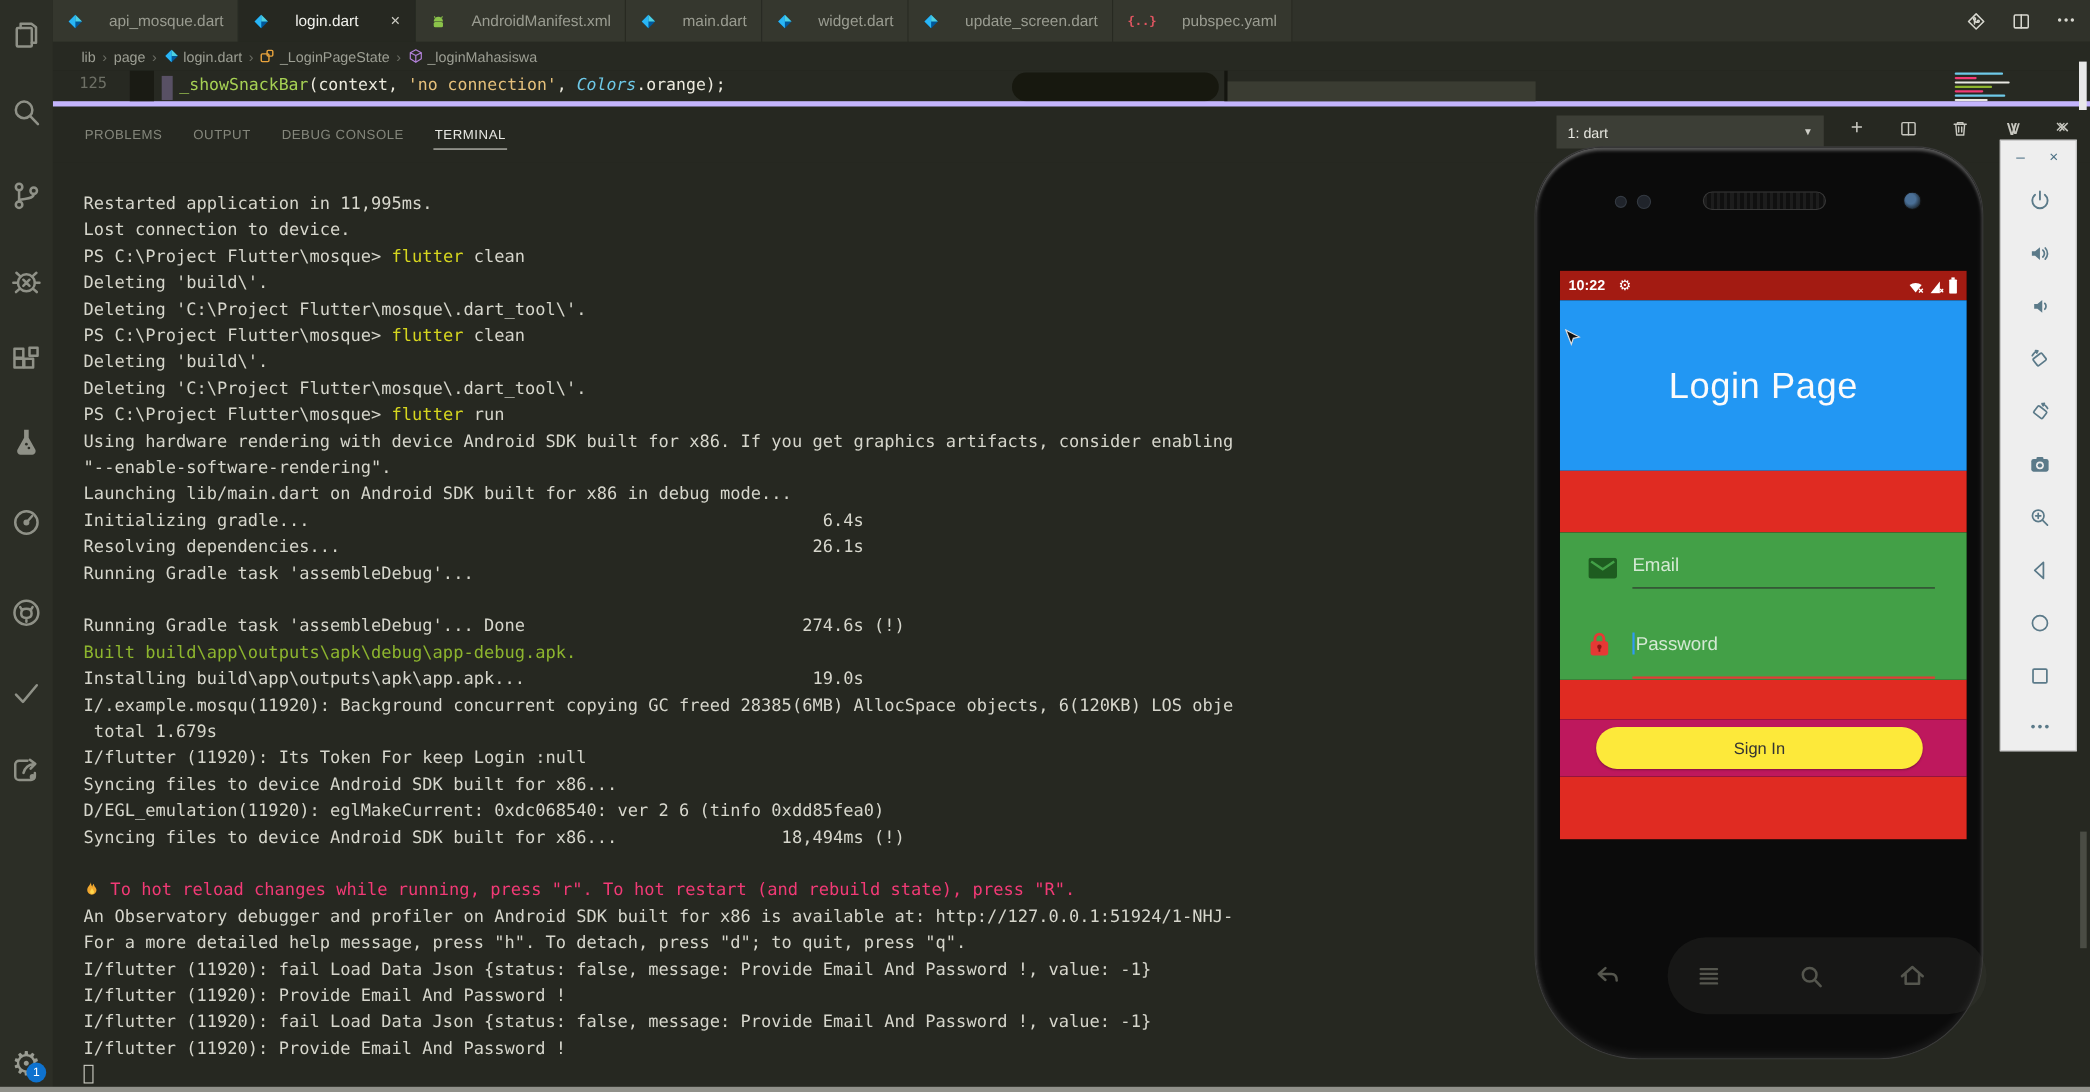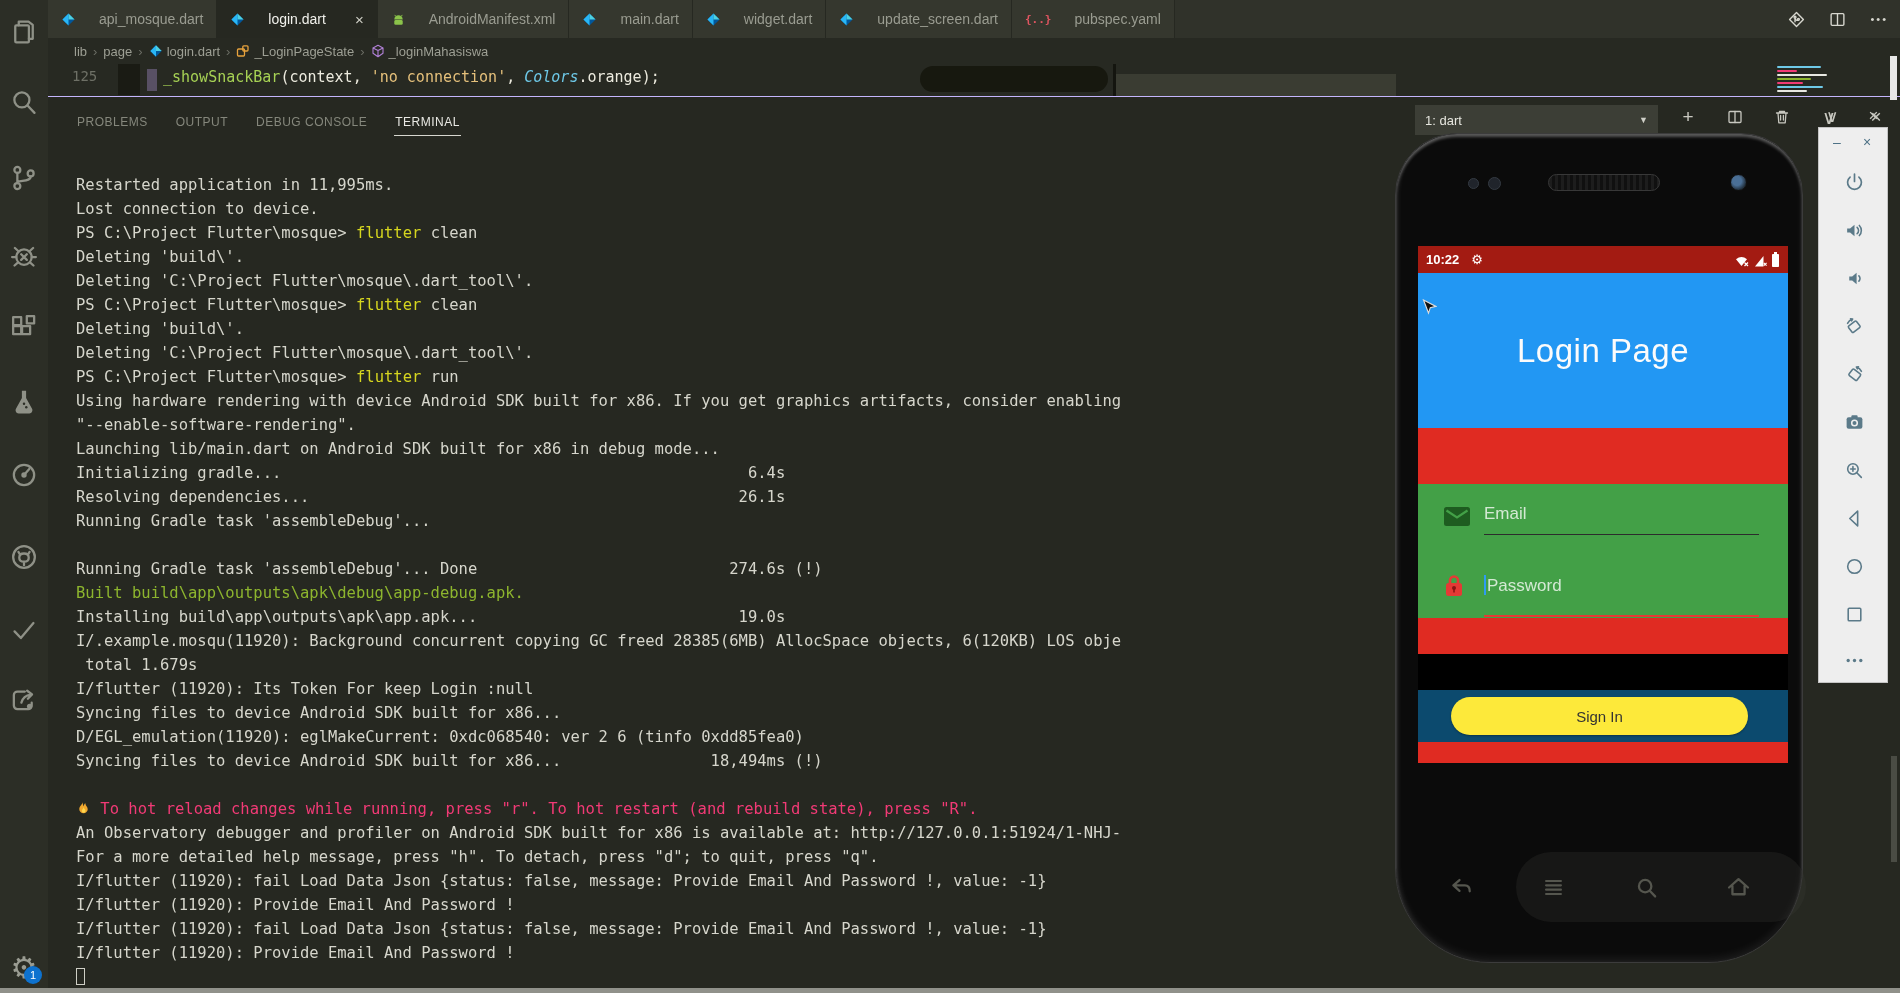--- a/index.html
+++ b/index.html
@@ -32,21 +32,21 @@
 
   
   #breadcrumb { position:absolute; left:48px; top:38px; right:0; height:26px; background:#272922;
                 display:flex; align-items:center; gap:6px; padding-left:26px; color:#9d9f94; font-size:13px; z-index:2;}
   .bc-sep { color:#6b6d64; font-size:13px; }
   .bc-item { display:flex; align-items:center; gap:4px; cursor:pointer;}
   .bc-item svg { width:14px; height:14px; }
 
   
   #editor-strip { position:absolute; left:48px; top:64px; right:0; height:33px; background:#272922;
-                  border-bottom:1px solid #c4b5fd; z-index:2; overflow:hidden;}
+                  border-bottom:5px solid #c4b5fd; z-index:2; overflow:hidden;}
   #gutter-num { position:absolute; left:24px; top:4px; color:#6e7066; font-size:14px; }
   #gutter-mark1 { position:absolute; left:70px; top:0; width:22px; height:31px; background:#1a1b14; }
   #gutter-mark2 { position:absolute; left:99px; top:5px; width:10px; height:22px; background:#585064; }
   #code-line { position:absolute; left:115px; top:4px; font-size:15px; white-space:pre; }
   .tk-fn{color:#a6d154;} .tk-str{color:#e5c07b;} .tk-cls{color:#6ec9e8; font-style:italic;} .tk-w{color:#eceade;}
   #editor-hscroll { position:absolute; left:872px; top:2px; width:188px; height:26px; border-radius:13px; background:#17180f; }
   #editor-divider { position:absolute; left:1065px; top:0; width:3px; height:33px; background:#14150f; }
   #right-group-low { position:absolute; left:1068px; top:10px; width:280px; height:23px; background:#3a3c32; }
   #mini-code { position:absolute; left:1729px; top:2px; width:56px; }
   #mini-code div { height:2px; margin-bottom:2px; border-radius:1px; }
@@ -472,21 +472,21 @@
                 <rect x="2" y="9" width="16" height="13" rx="2.5" fill="#e53935"></rect>
                 <circle cx="10" cy="14" r="2" fill="#8c1515"></circle>
                 <rect x="9.2" y="14" width="1.6" height="4.5" fill="#8c1515"></rect>
               </svg>
           </span>
           <span class="f-text" style="top:6px"><span class="caret-bar"></span><span>Password</span></span>
           <div class="f-line" style="top:46px;height:2px;background:#e53935"></div>
         </div>
       </div>
       <div class="band" id="band2" style="height: 36px; background: rgb(224, 43, 34);"></div>
-      <div class="band" id="signin-wrap" style="height: 52px; background: #0c4a6e; margin-top: 36px;">
+      <div class="band" id="signin-wrap" style="height: 52px; background: #be185d;">
         <div id="signin-btn" style="background: rgb(253, 233, 58);">Sign In</div>
       </div>
       <div class="band" id="band3" style="height: 151px; background: rgb(224, 43, 34);"></div>
       <span id="mouse-cursor">
         <svg width="15" height="21" viewBox="0 0 15 21">
             <path d="M1.5 1l5 13 1.8-5.4 5.6-1.2z" fill="#111" stroke="#ddd" stroke-width="1.1"></path>
           </svg>
       </span>
     </div>
 

